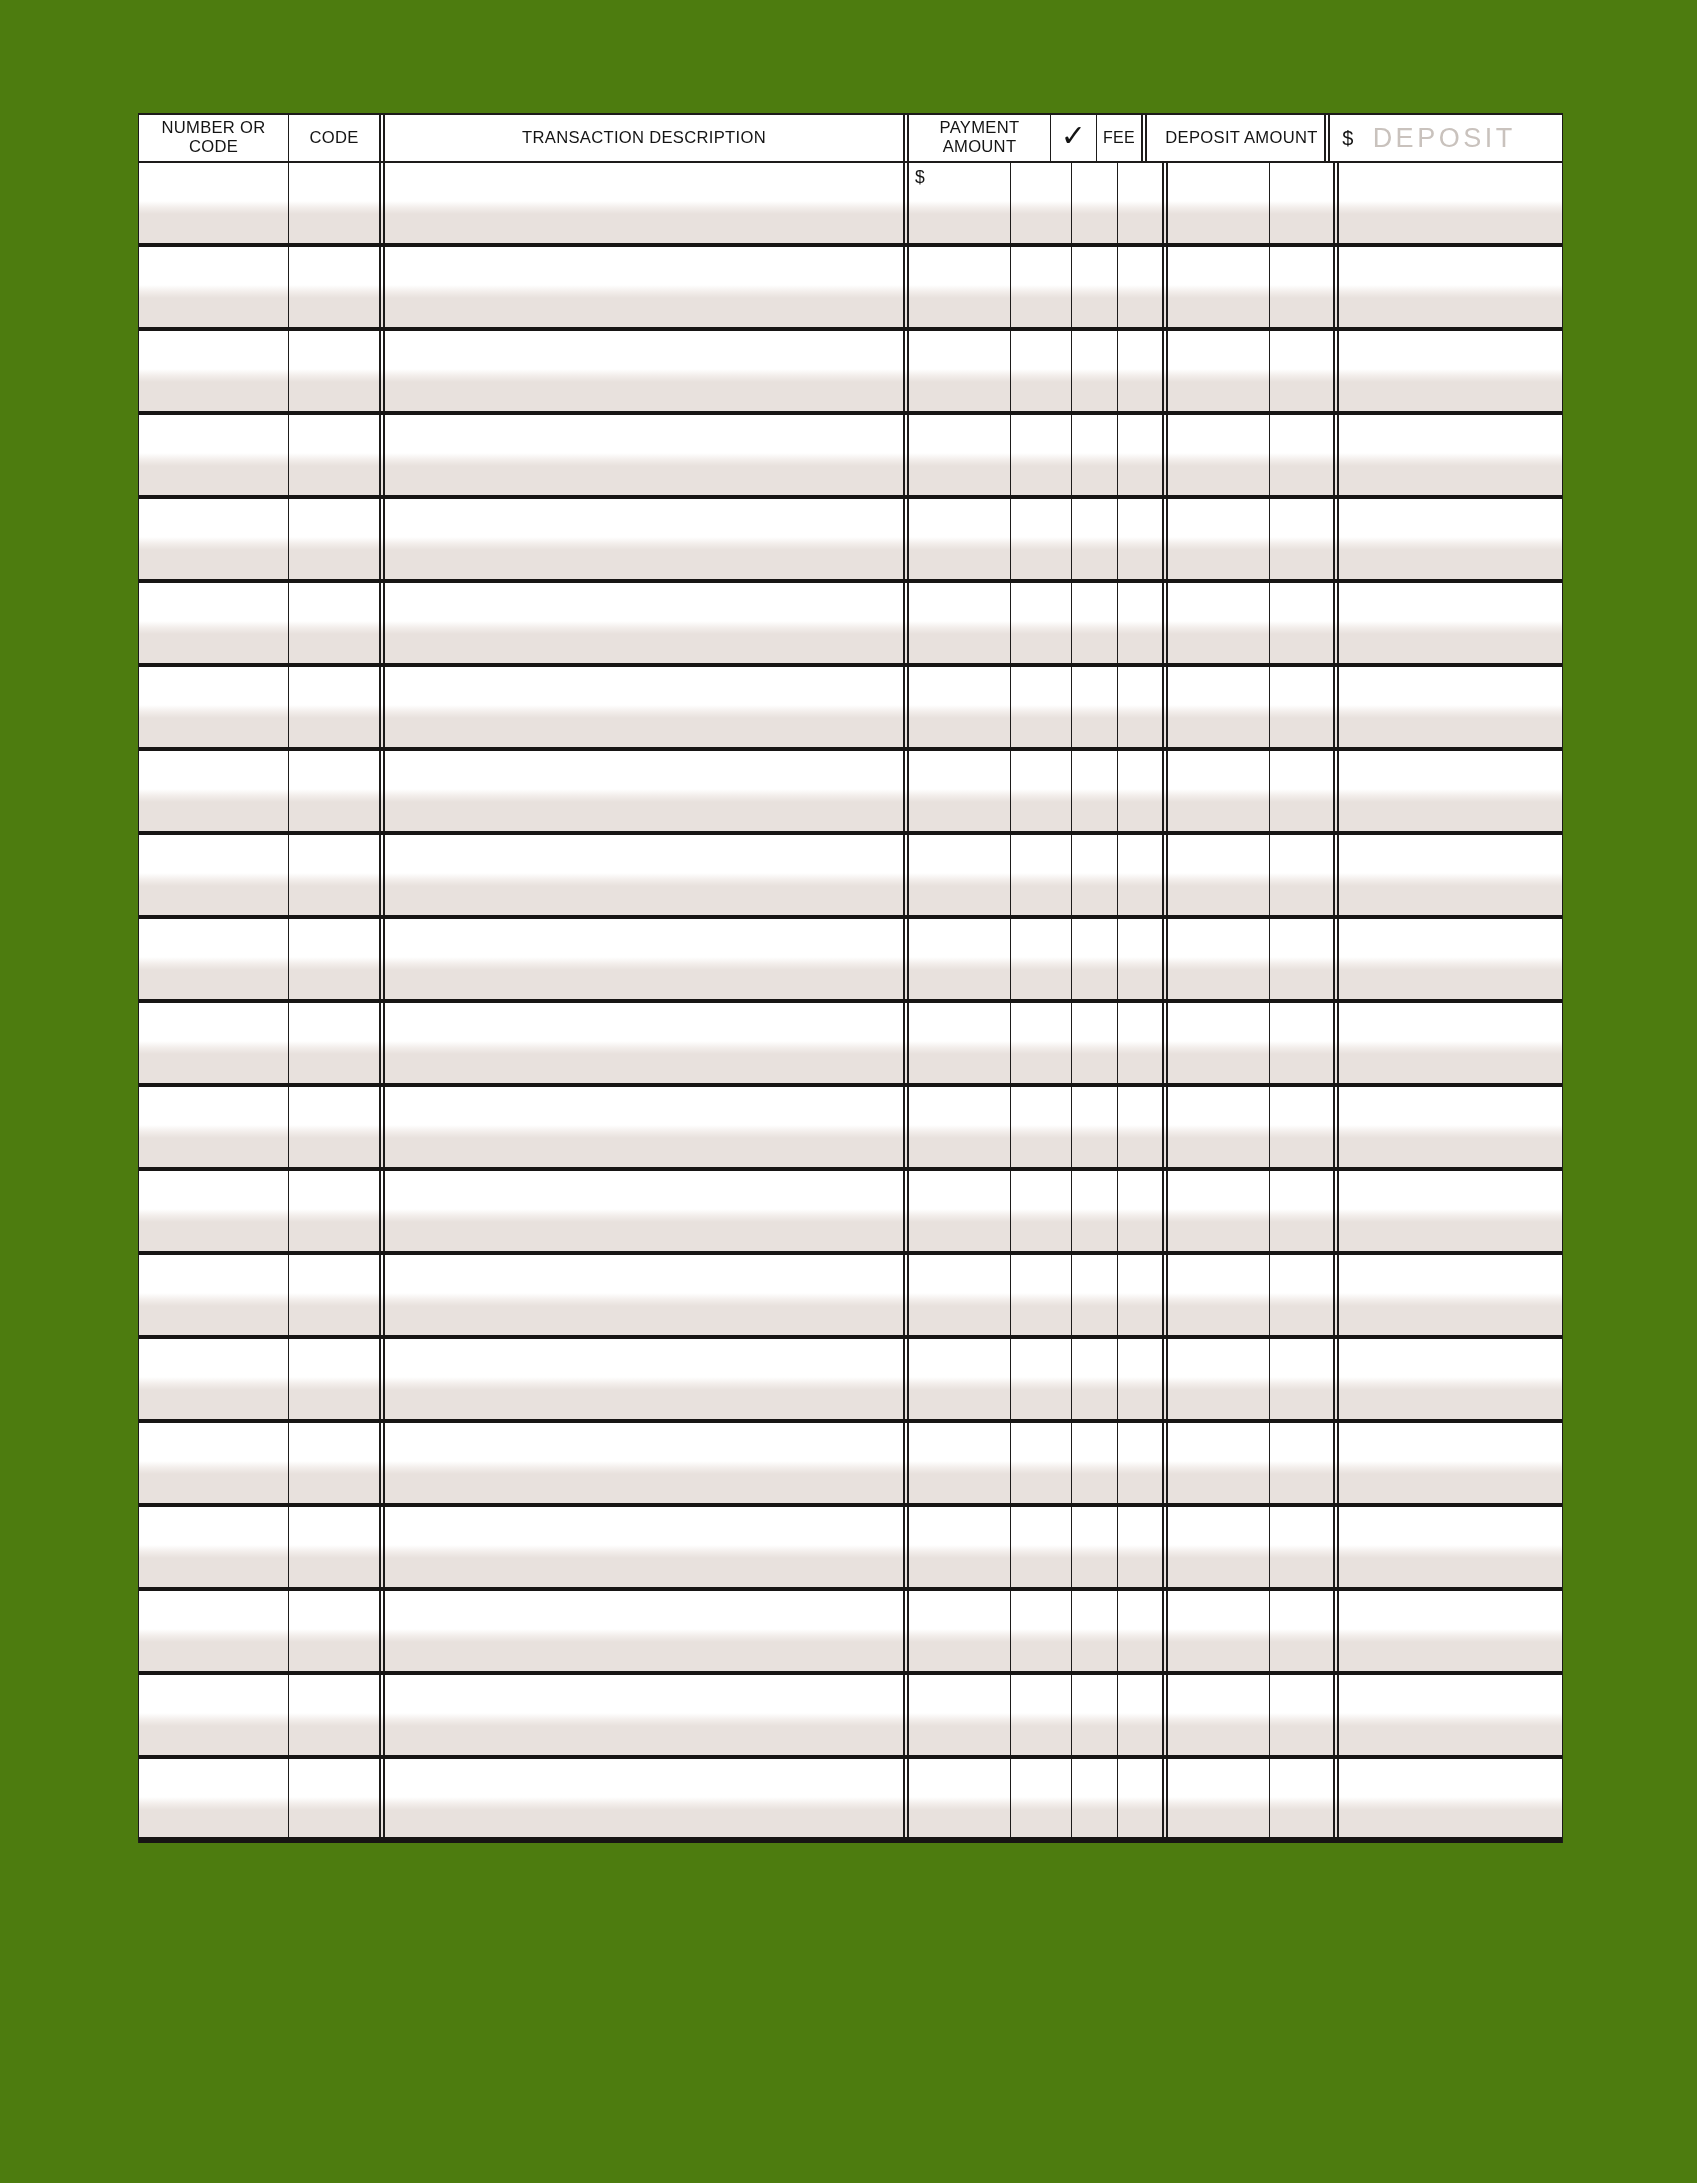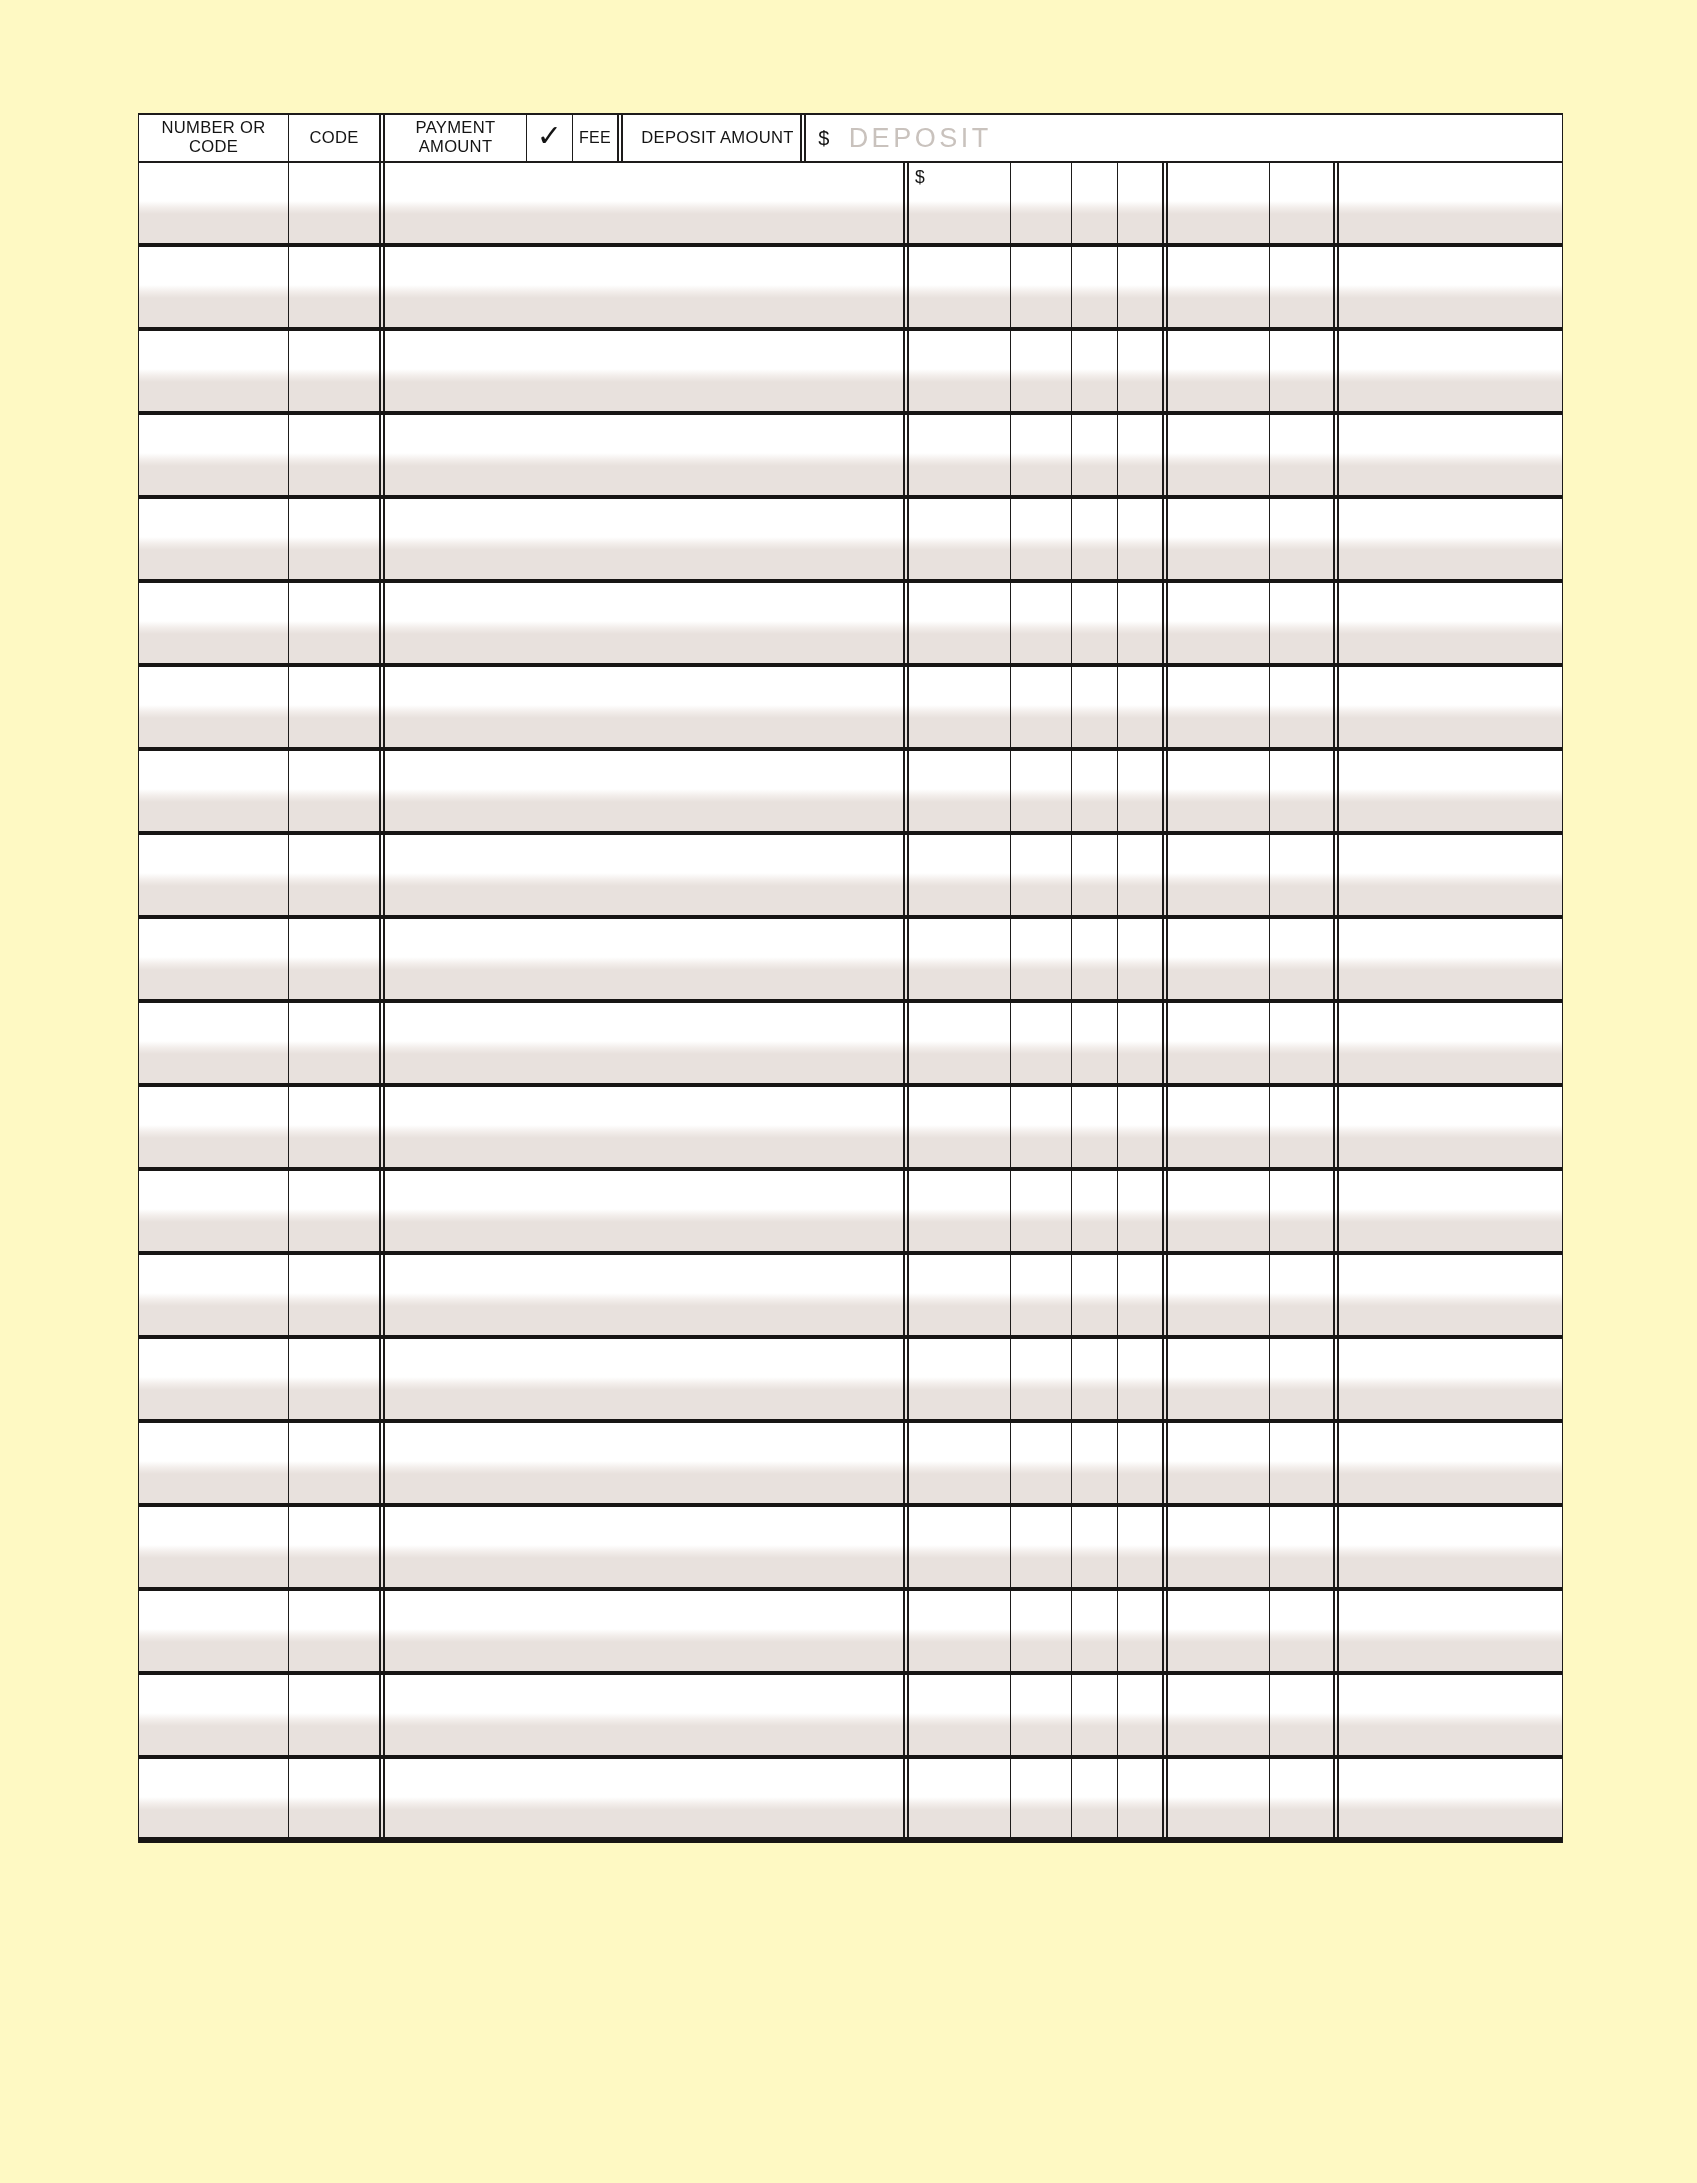--- a/index.html
+++ b/index.html
@@ -9,21 +9,21 @@
     --ink:#141414;
     --balance-gray:#c9c2bd;
   }
   *{ box-sizing:border-box; margin:0; padding:0; }
   html,body{ background:#ffffff; }
   body{ font-family:"Liberation Sans", sans-serif; color:var(--ink); }
   .page{
     position:relative;
     width:1698px;
     height:2184px;
-    background:#fef9c3;
+    background:#4d7c0f;
     overflow:hidden;
   }
   .register{
     position:absolute;
     left:138px;
     top:113px;
     width:1425px;
     border-left:1.7px solid var(--line);
     border-right:1.7px solid var(--line);
     background:#fff;
@@ -106,20 +106,21 @@
 </style>
 </head>
 <body>
 
 <div class="page">
   <div class="register">
 
     <div class="header">
       <div class="hcell c-num br-s">NUMBER OR CODE</div>
       <div class="hcell c-date br-d">CODE</div>
+      <div class="hcell c-desc br-d">TRANSACTION DESCRIPTION</div>
       <div class="hcell c-pay-h br-s">PAYMENT AMOUNT</div>
       <div class="hcell c-check br-s h-check">✓</div>
       <div class="hcell c-fee br-d h-fee">FEE</div>
       <div class="hcell c-dep-h br-d">DEPOSIT AMOUNT</div>
       <div class="hcell c-bal h-bal">
         <span class="bal-dollar">$</span>
         <span class="bal-text">DEPOSIT</span>
       </div>
     </div>
 

